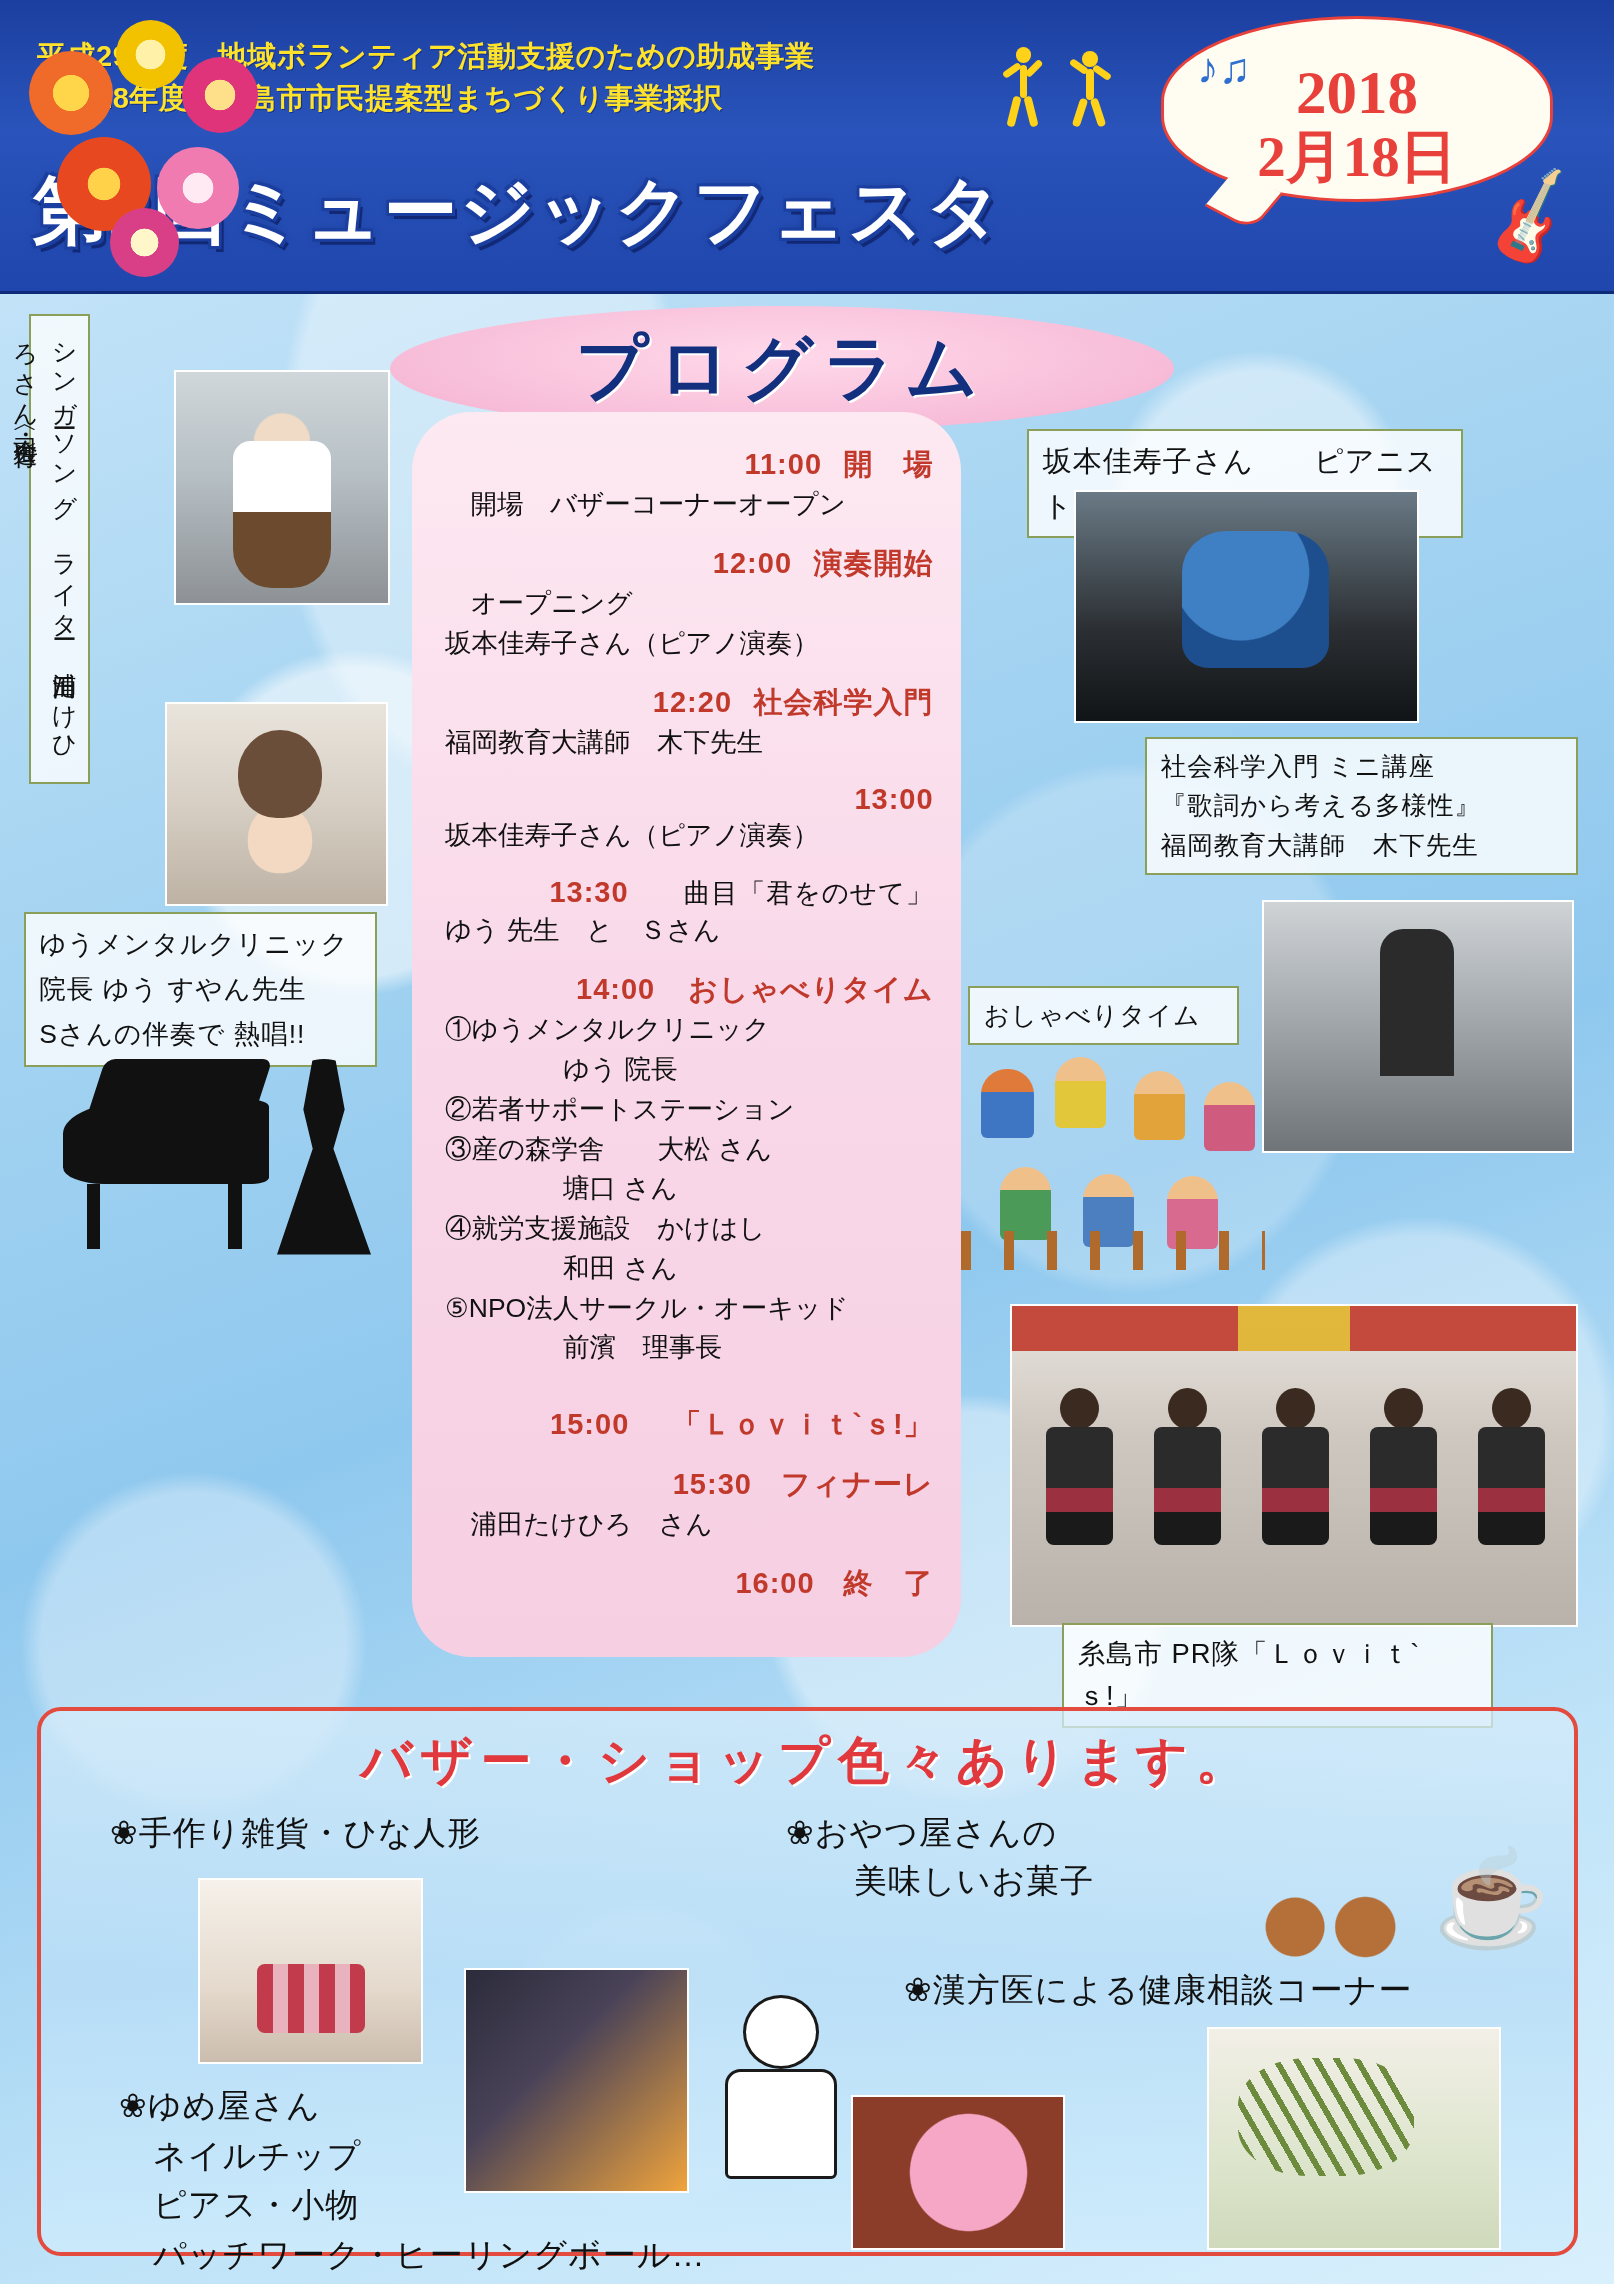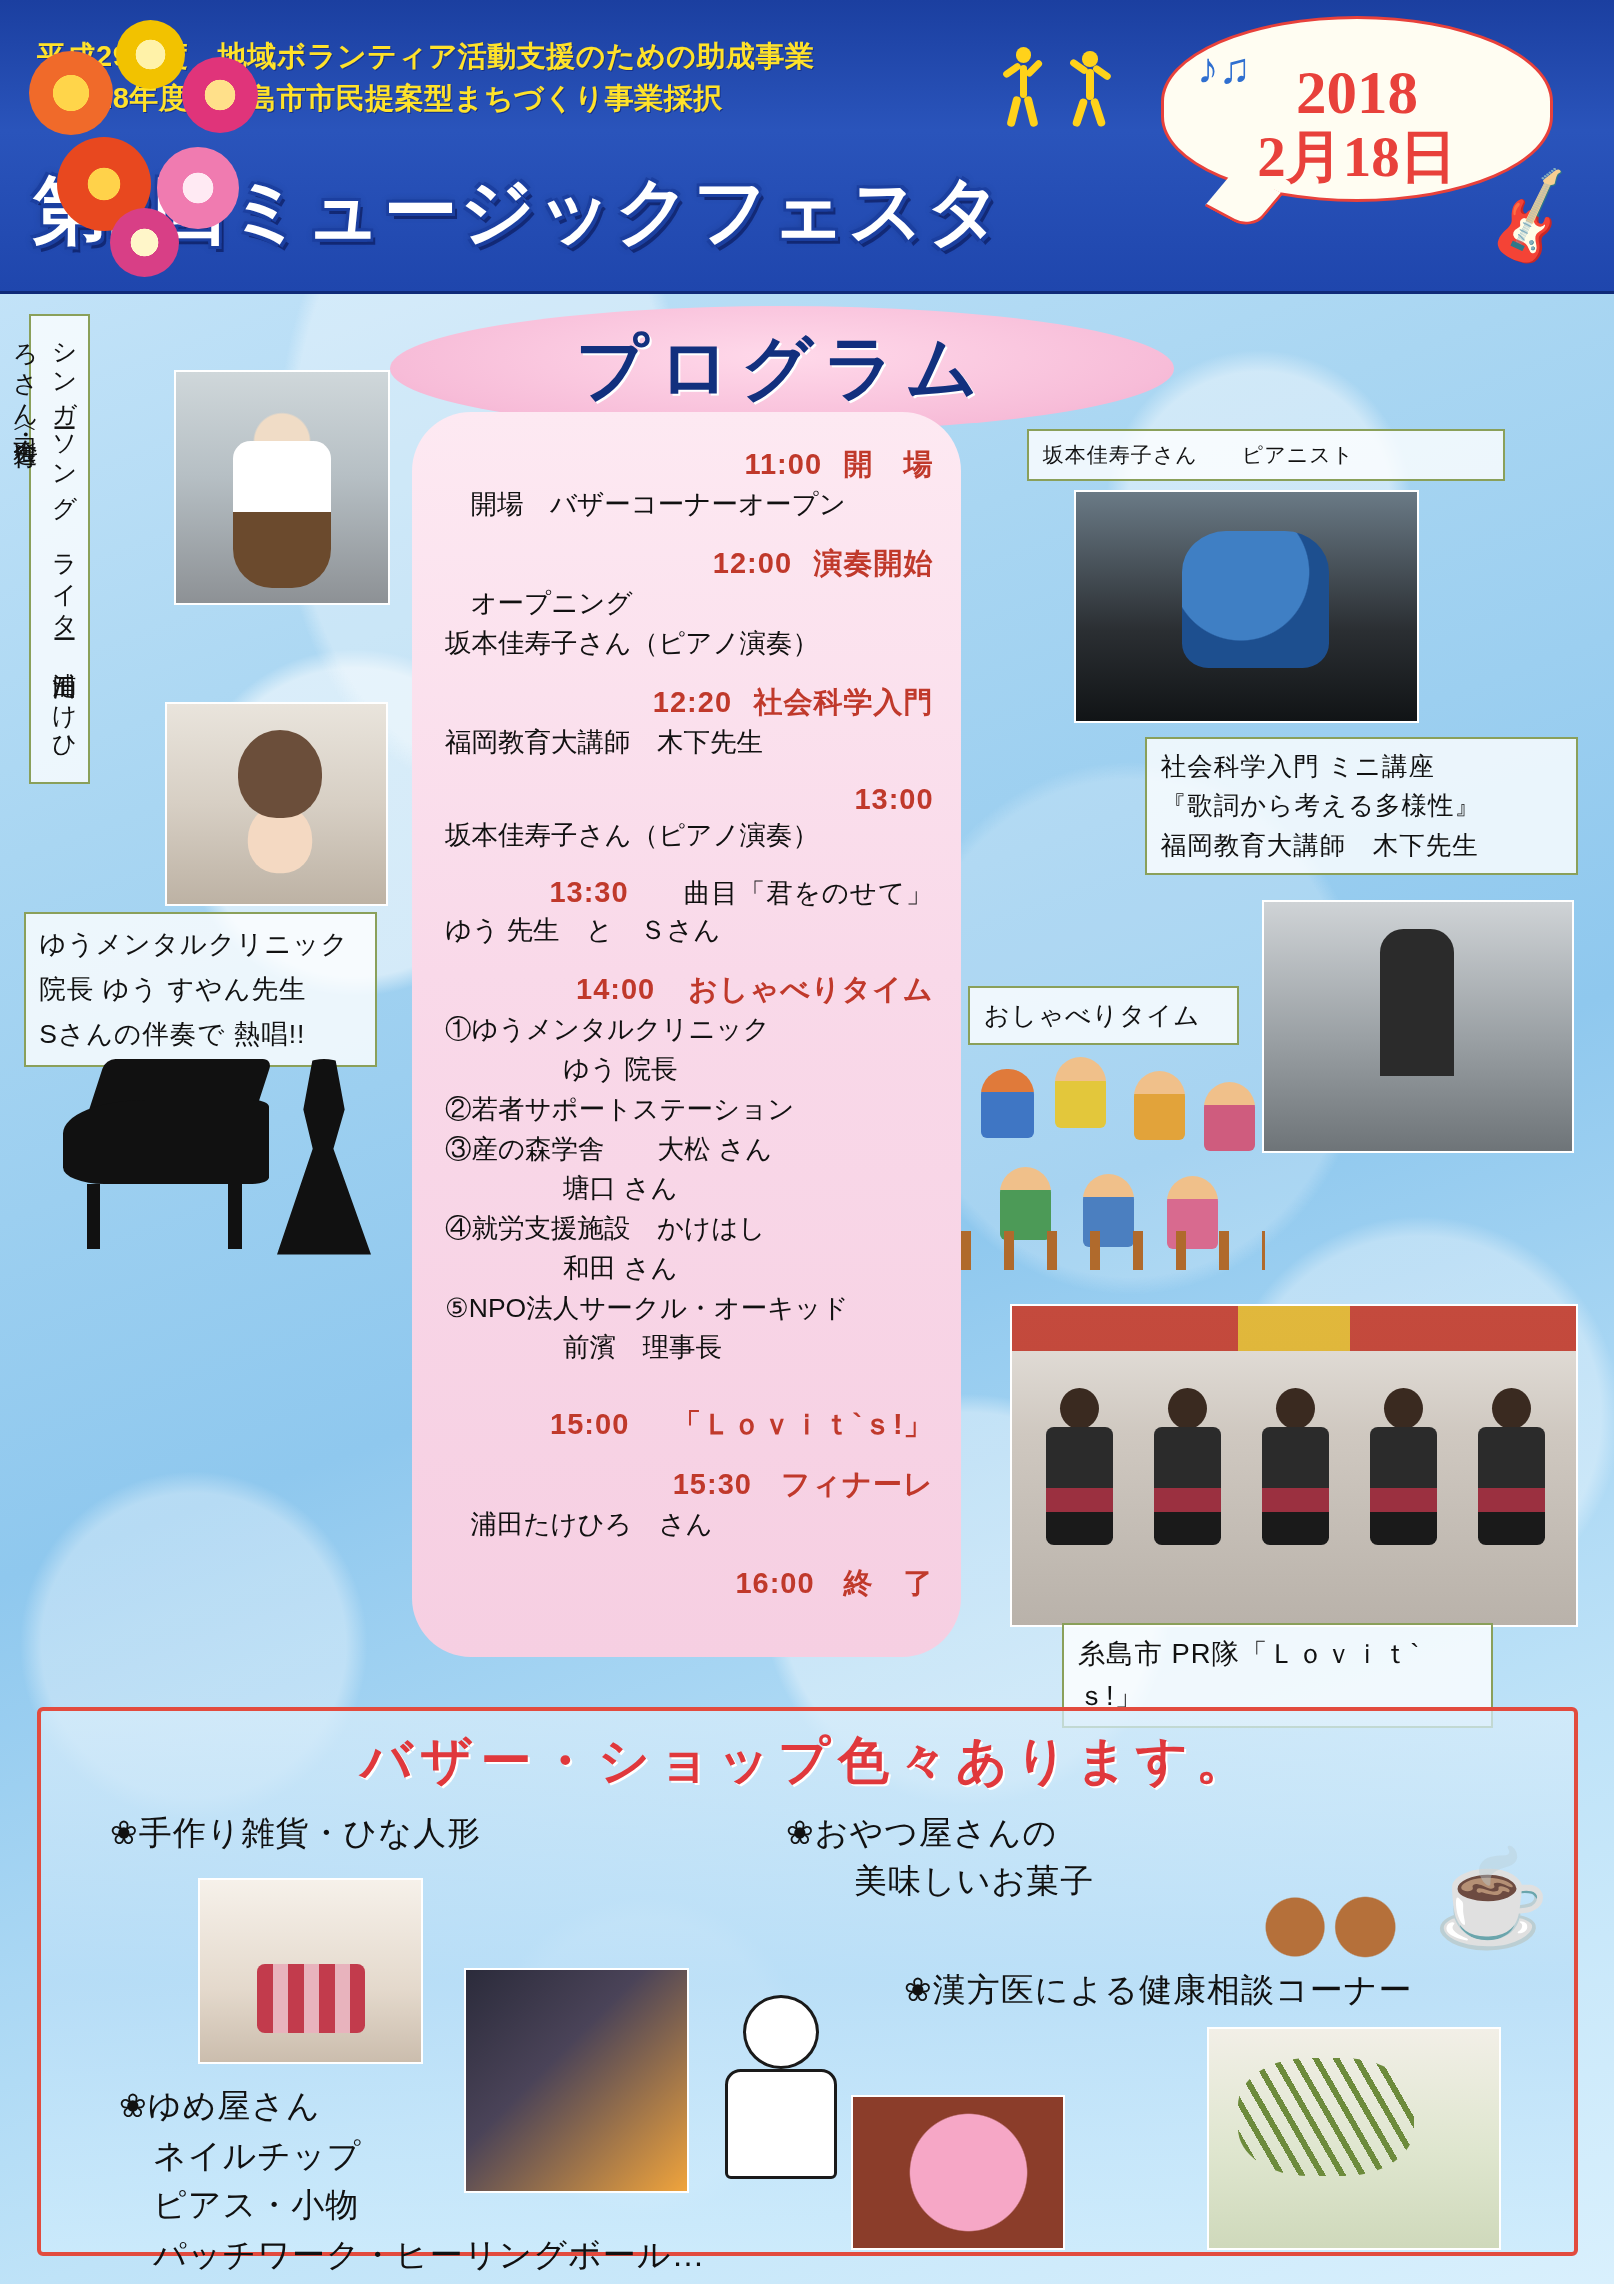--- a/index.html
+++ b/index.html
@@ -150,21 +150,21 @@
   .ph-flowers {
     left:108px; top:1429px; width:323px; height:294px; border:none; background:transparent;
   }
   .flower{ position:absolute; border-radius:50%; }
 
   
   .label-box {
     position:absolute; border:2px solid #8aa05a; background:rgba(255,255,255,.8);
     color:#111; font-size:25.5px; line-height:1.55; padding:7.8px 13.7px; letter-spacing:1px;
   }
-  .lb-sakamoto { left:1027px; top:429px; width:478px; font-size:21px; }
+  .lb-sakamoto { left:1027px; top:429px; width:436px; font-size:29px; }
   .lb-shakai   { left:1145px; top:737px; width:433px; }
   .lb-oshaberi { left:968px; top:986px; width:271px; }
   .lb-lovits   { left:1062px; top:1623px; width:431px; font-size:27.4px; }
   .lb-yuu {
     left:23.5px; top:912px; width:353px; border-color:#8aa05a;
     font-size:26.5px; line-height:1.7;
   }
 
   
   .program-panel {
@@ -187,21 +187,21 @@
   .piano-body{ position:absolute; left:0; top:59px; width:206px; height:84px; background:#111; border-radius:40% 8% 8% 20%;}
   .piano-leg1{ position:absolute; left:23.5px; top:143px; width:13.7px; height:65px; background:#111;}
   .piano-leg2{ position:absolute; left:165px; top:143px; width:13.7px; height:65px; background:#111;}
   .piano-lid { position:absolute; left:33px; top:17.6px; width:167px; height:59px; background:#111; transform:skewX(-18deg); border-radius:9.8px;}
   .lady      { position:absolute; left:214px; top:17.6px; width:94px; height:196px; background:#111;
                border-radius:47px 47px 0 0; clip-path: polygon(38% 0,62% 0,72% 26%,60% 46%,100% 100%,0 100%,38% 46%,28% 26%); }
 
   
   .bazaar {
     position:absolute; left:37px; top:1707px; width:1541px; height:549px;
-    border:4.9px solid #e24b3e; border-radius:6px;
+    border:4.9px solid #e24b3e; border-radius:24px;
     background: linear-gradient(180deg, rgba(214,236,250,.75) 0%, rgba(185,222,247,.8) 50%, rgba(205,235,252,.8) 100%);
   }
   .bazaar-title {
     position:absolute; left:0; right:0; top:15.7px; text-align:center;
     font-size:51px; font-weight:bold; color:#e0383c; letter-spacing:7.8px;
     text-shadow: 2px 2px 0 #ffffff;
   }
   .bz-item { position:absolute; font-size:33px; color:#111; line-height:1.45; letter-spacing:1px;}
   .bz1 { left:69px; top:98px; }
   .bz2 { left:745px; top:98px; }

